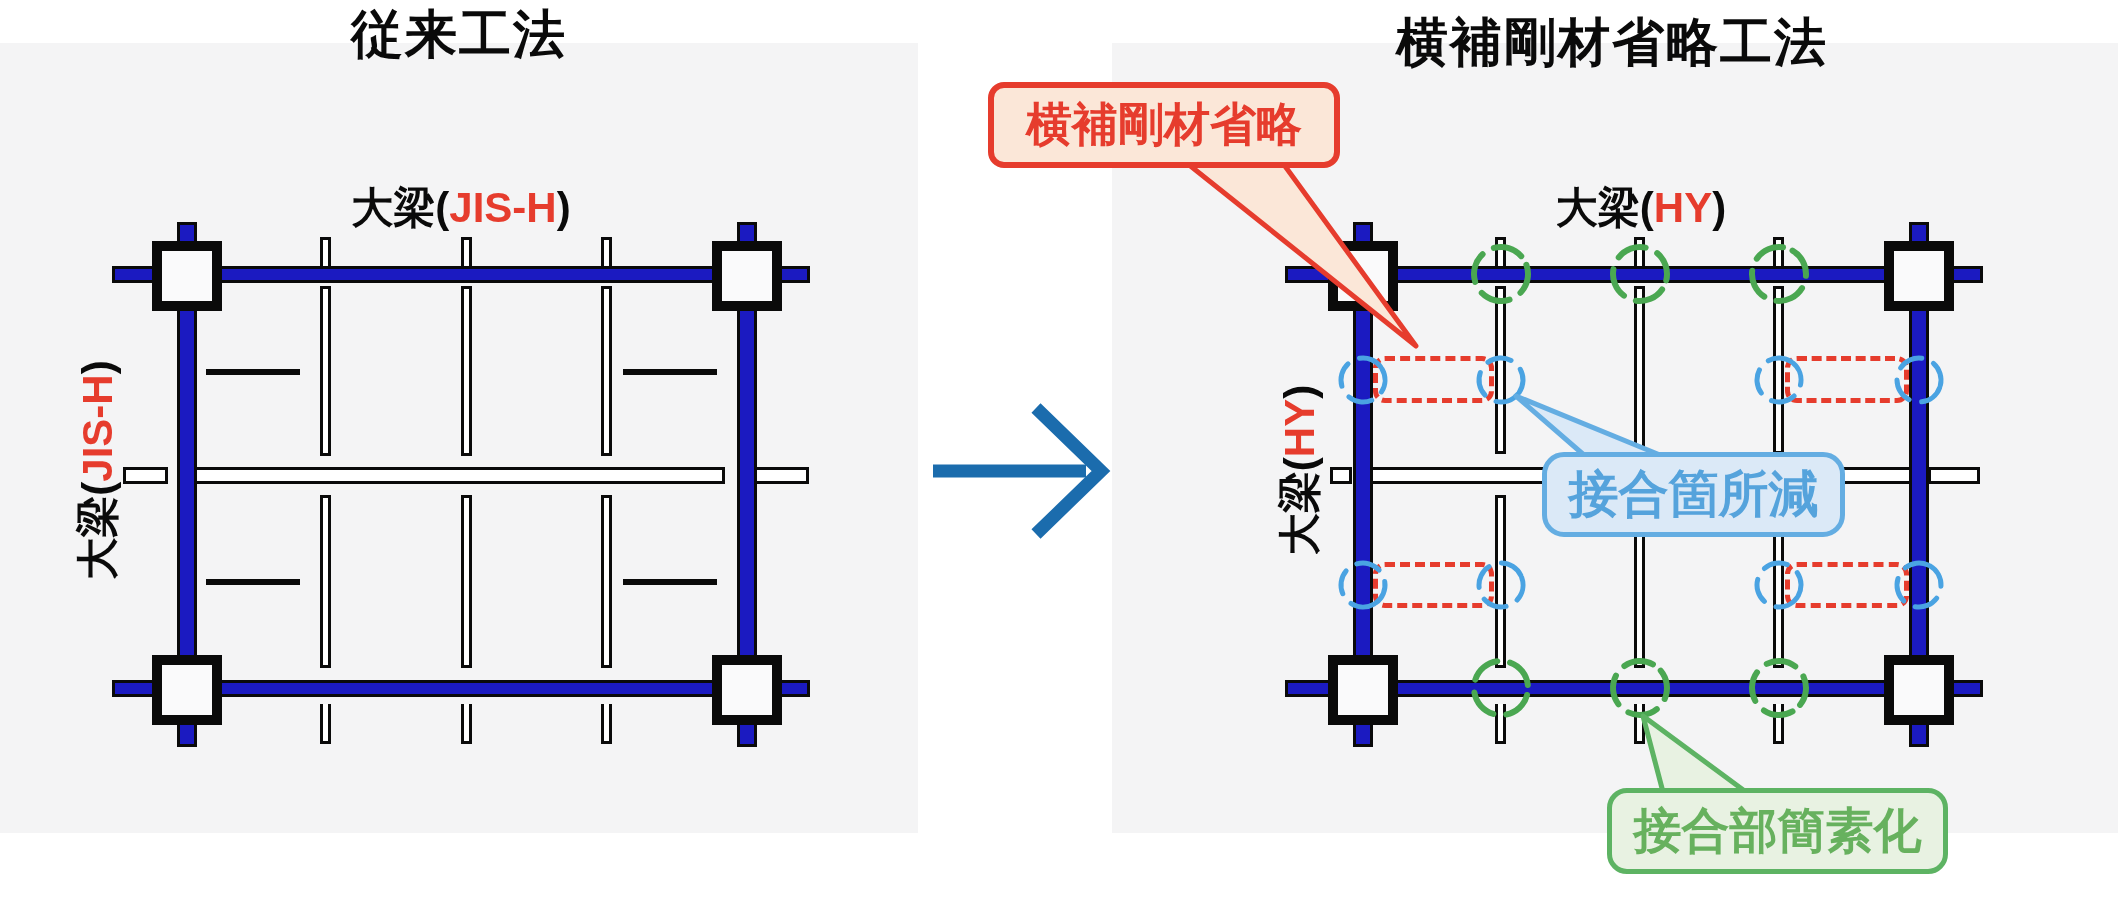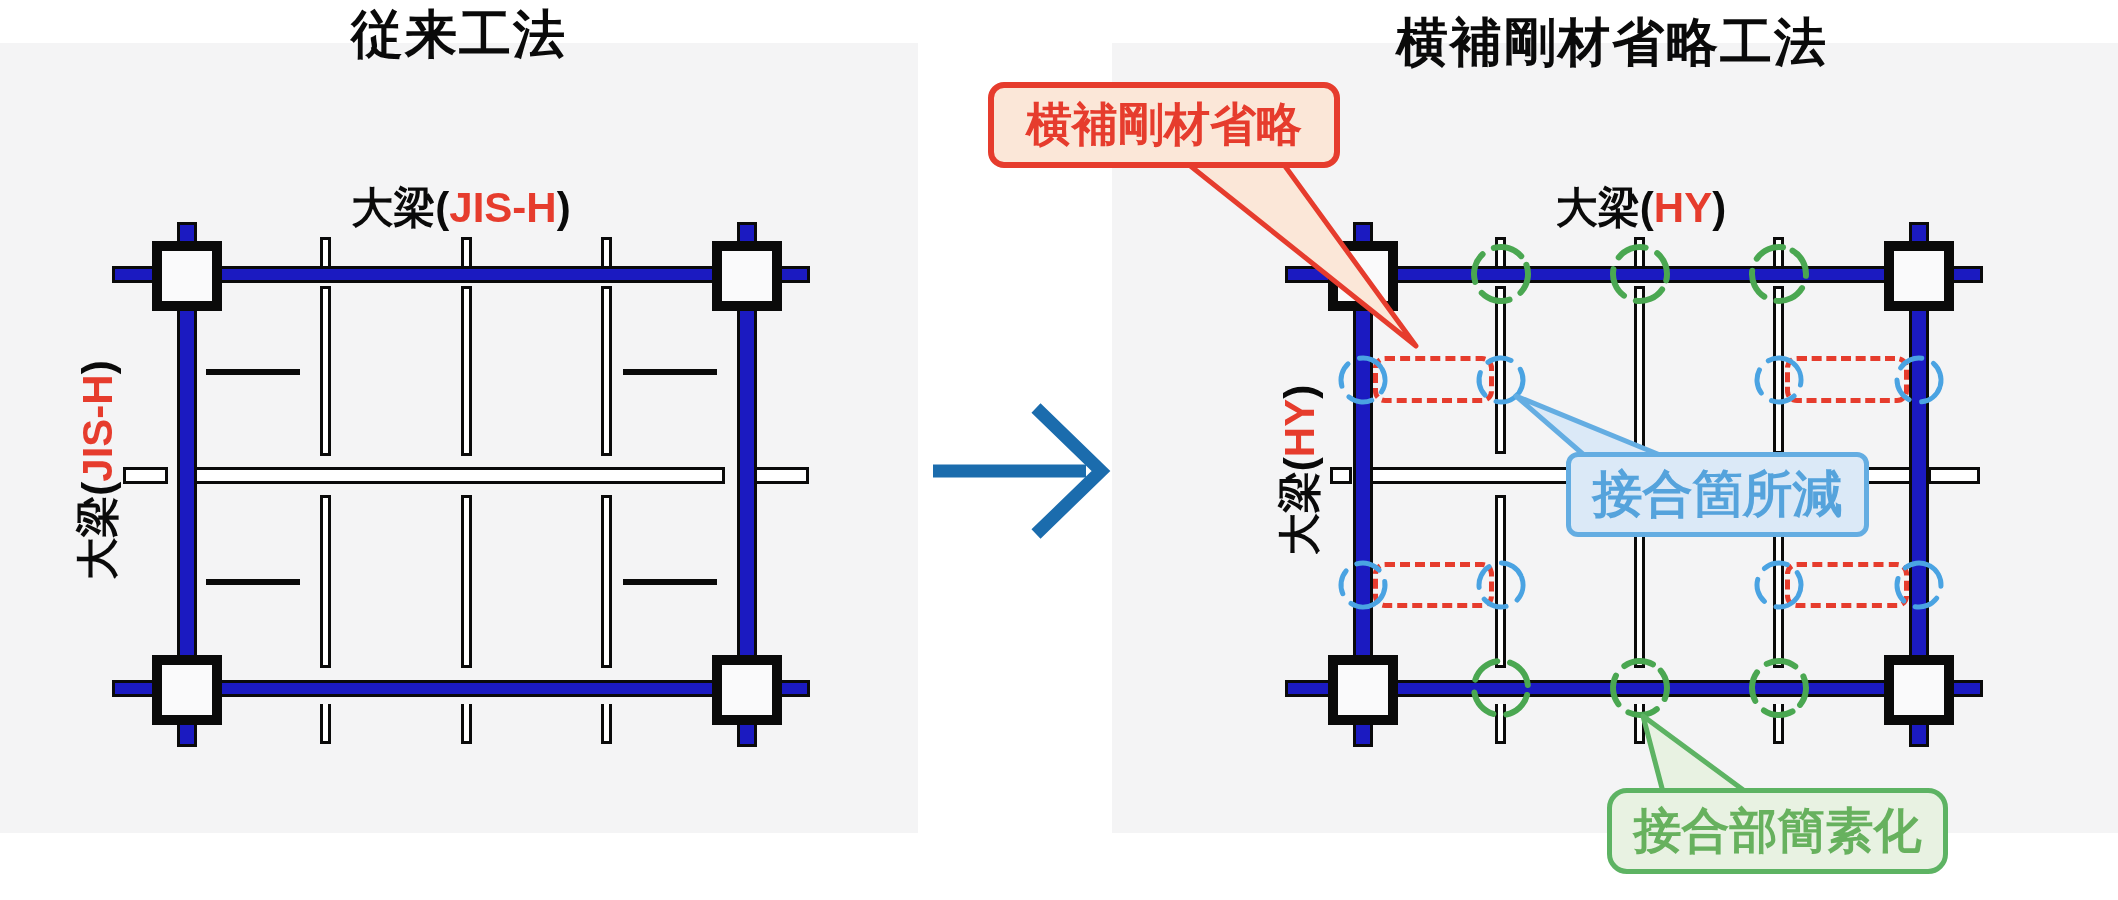--- a/index.html
+++ b/index.html
@@ -18,21 +18,21 @@
   .stiff{position:absolute;background:var(--ink);}
   .omit{position:absolute;box-sizing:border-box;border:5px dashed var(--red);border-radius:12px;}
   
   .title{position:absolute;font-size:52px;font-weight:900;text-align:center;letter-spacing:2px;color:var(--ink);white-space:nowrap;}
   .glabel{position:absolute;font-size:42px;font-weight:800;text-align:center;white-space:nowrap;color:var(--ink);}
   .glabel .accent{color:var(--red);}
   .vert{transform:rotate(-90deg);transform-origin:center center;height:46px;line-height:46px;}
   
   .callout{position:absolute;box-sizing:border-box;display:flex;align-items:center;justify-content:center;font-weight:800;white-space:nowrap;}
   .co-red{background:var(--peach);border:6px solid var(--red);border-radius:16px;color:var(--red);font-size:46px;}
-  .co-blue{background:var(--blue_fill);border:5px solid var(--blue_border);border-radius:12px;color:var(--blue_text);font-size:50px;margin-left:24px;}
+  .co-blue{background:var(--blue_fill);border:5px solid var(--blue_border);border-radius:22px;color:var(--blue_text);font-size:50px;}
   .co-green{background:var(--green_fill);border:5px solid var(--green_border);border-radius:20px;color:var(--green_text);font-size:48px;}
   
   .overlay{position:absolute;left:0;top:0;pointer-events:none;}
   .arc-g{fill:none;stroke:var(--green_arc);stroke-width:6;stroke-linecap:round;}
   .arc-b{fill:none;stroke:var(--blue_arc);stroke-width:5;stroke-linecap:round;}
   .arrow-stroke{fill:none;stroke:var(--arrow);stroke-width:13;}
   .pt-red{fill:var(--peach);}
   .pt-red-edge{fill:none;stroke:var(--red);stroke-width:5;stroke-linejoin:round;stroke-linecap:round;}
   .pt-blue{fill:var(--blue_fill);}
   .pt-blue-edge{fill:none;stroke:var(--blue_border);stroke-width:5;stroke-linejoin:round;stroke-linecap:round;}

